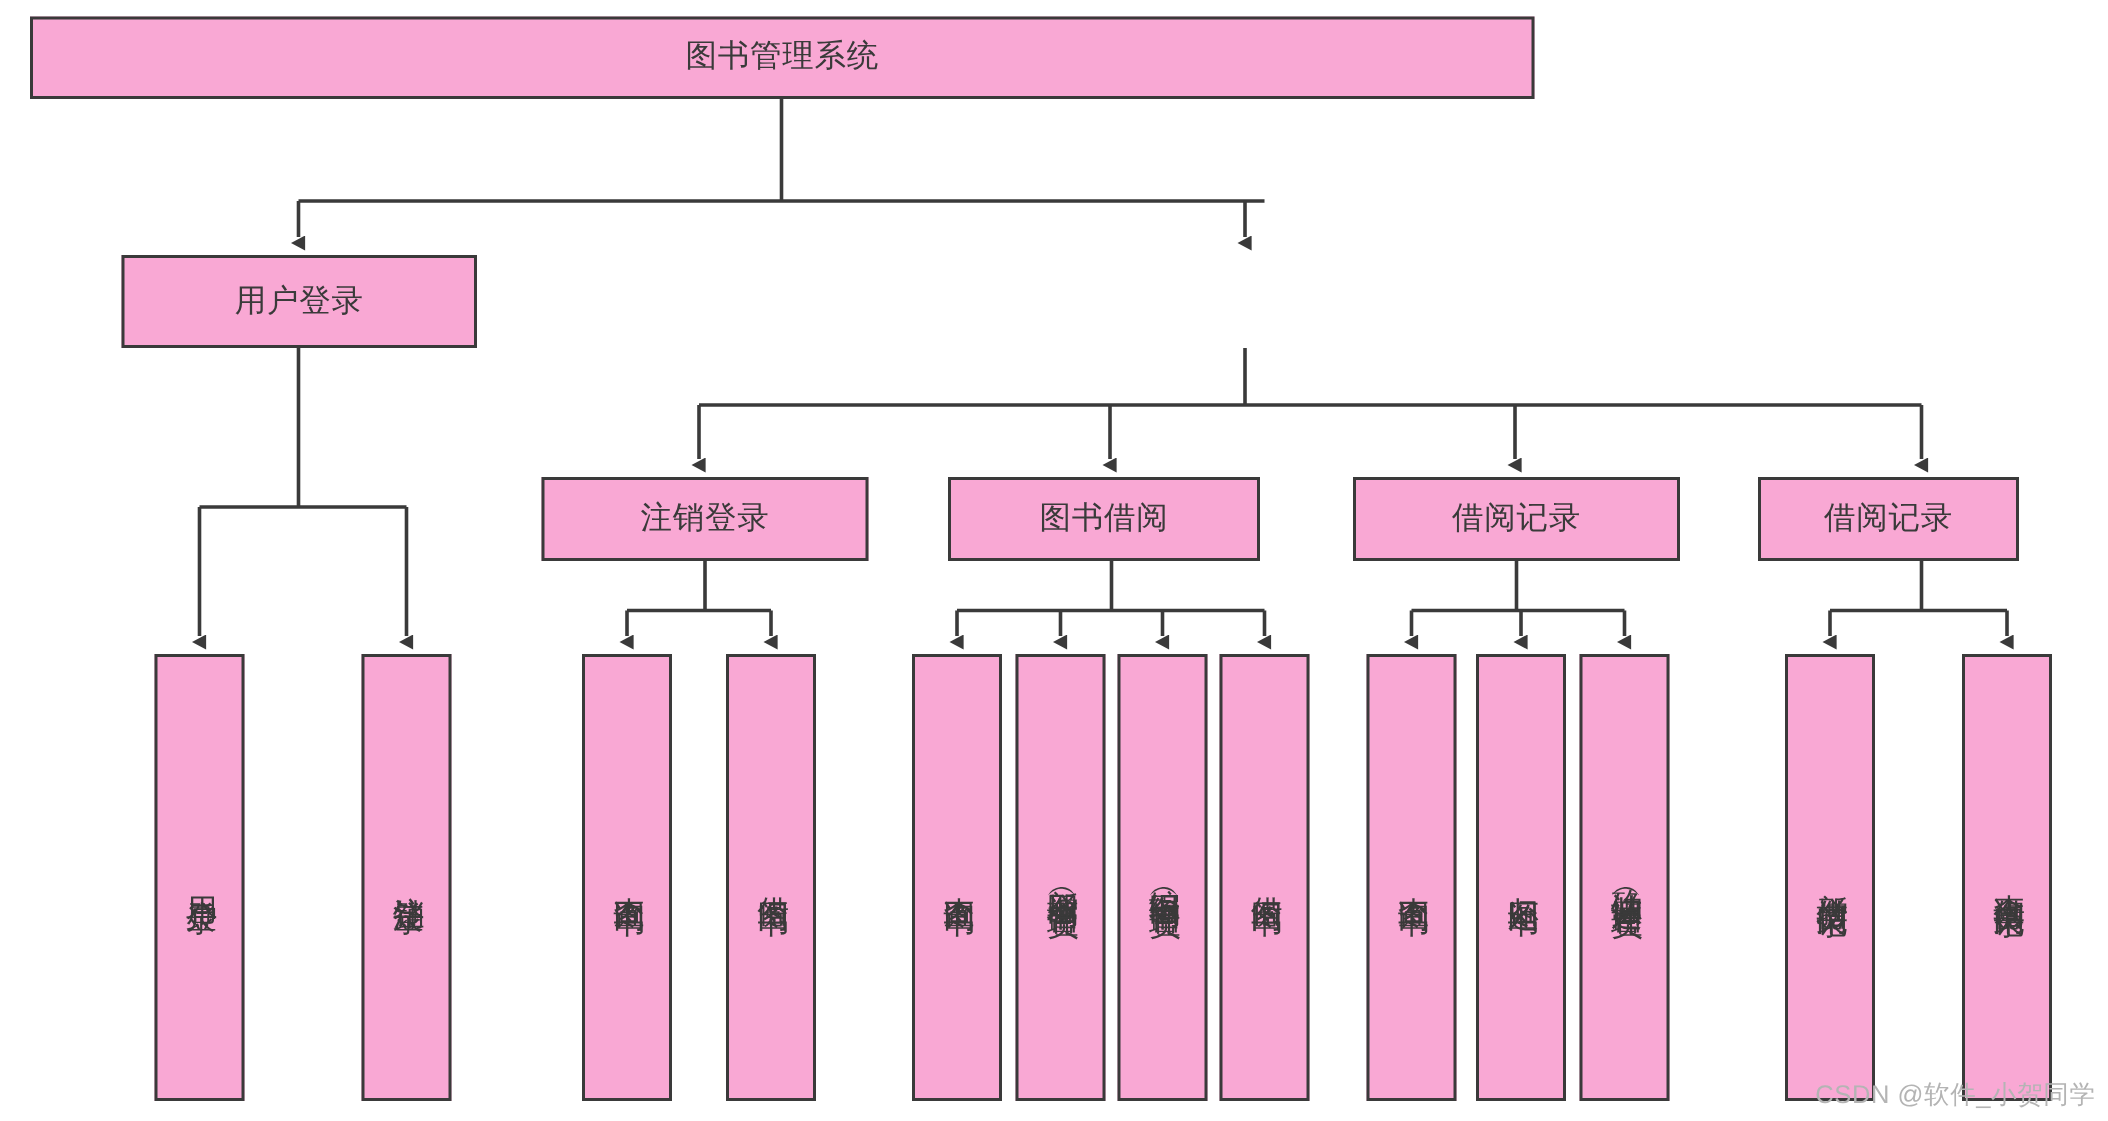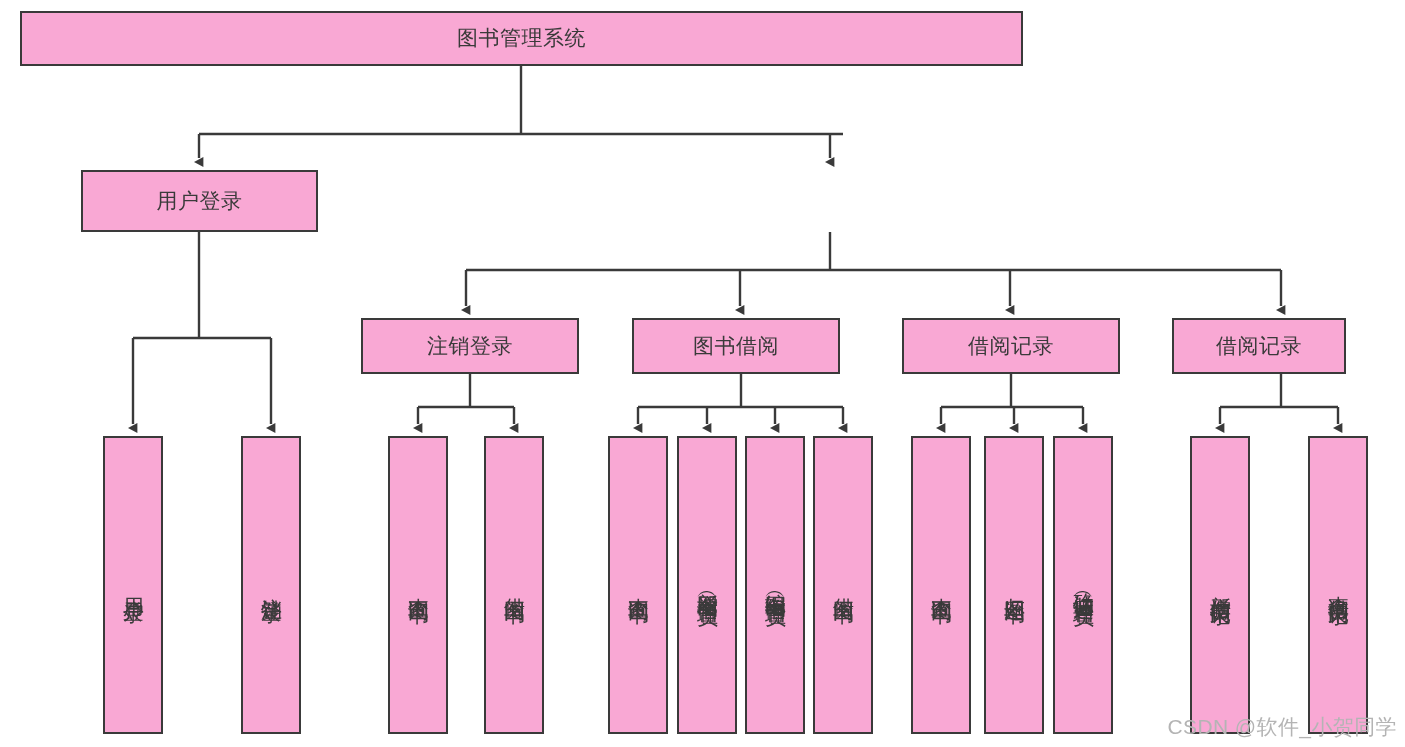--- a/index.html
+++ b/index.html
@@ -53,21 +53,21 @@
     font-size: 21px;
     line-height: 1.28;
     letter-spacing: 2px;
     white-space: normal;
     max-height: 100%;
   }
   #watermark {
     position: absolute;
     right: 8px;
     bottom: 6px;
-    font-size: 21px;
+    font-size: 17px;
     color: #b4b4b4;
     z-index: 5;
     white-space: nowrap;
     letter-spacing: 0.4px;
     margin-left: 23px;
   }
 </style>
 </head>
 <body>
 

